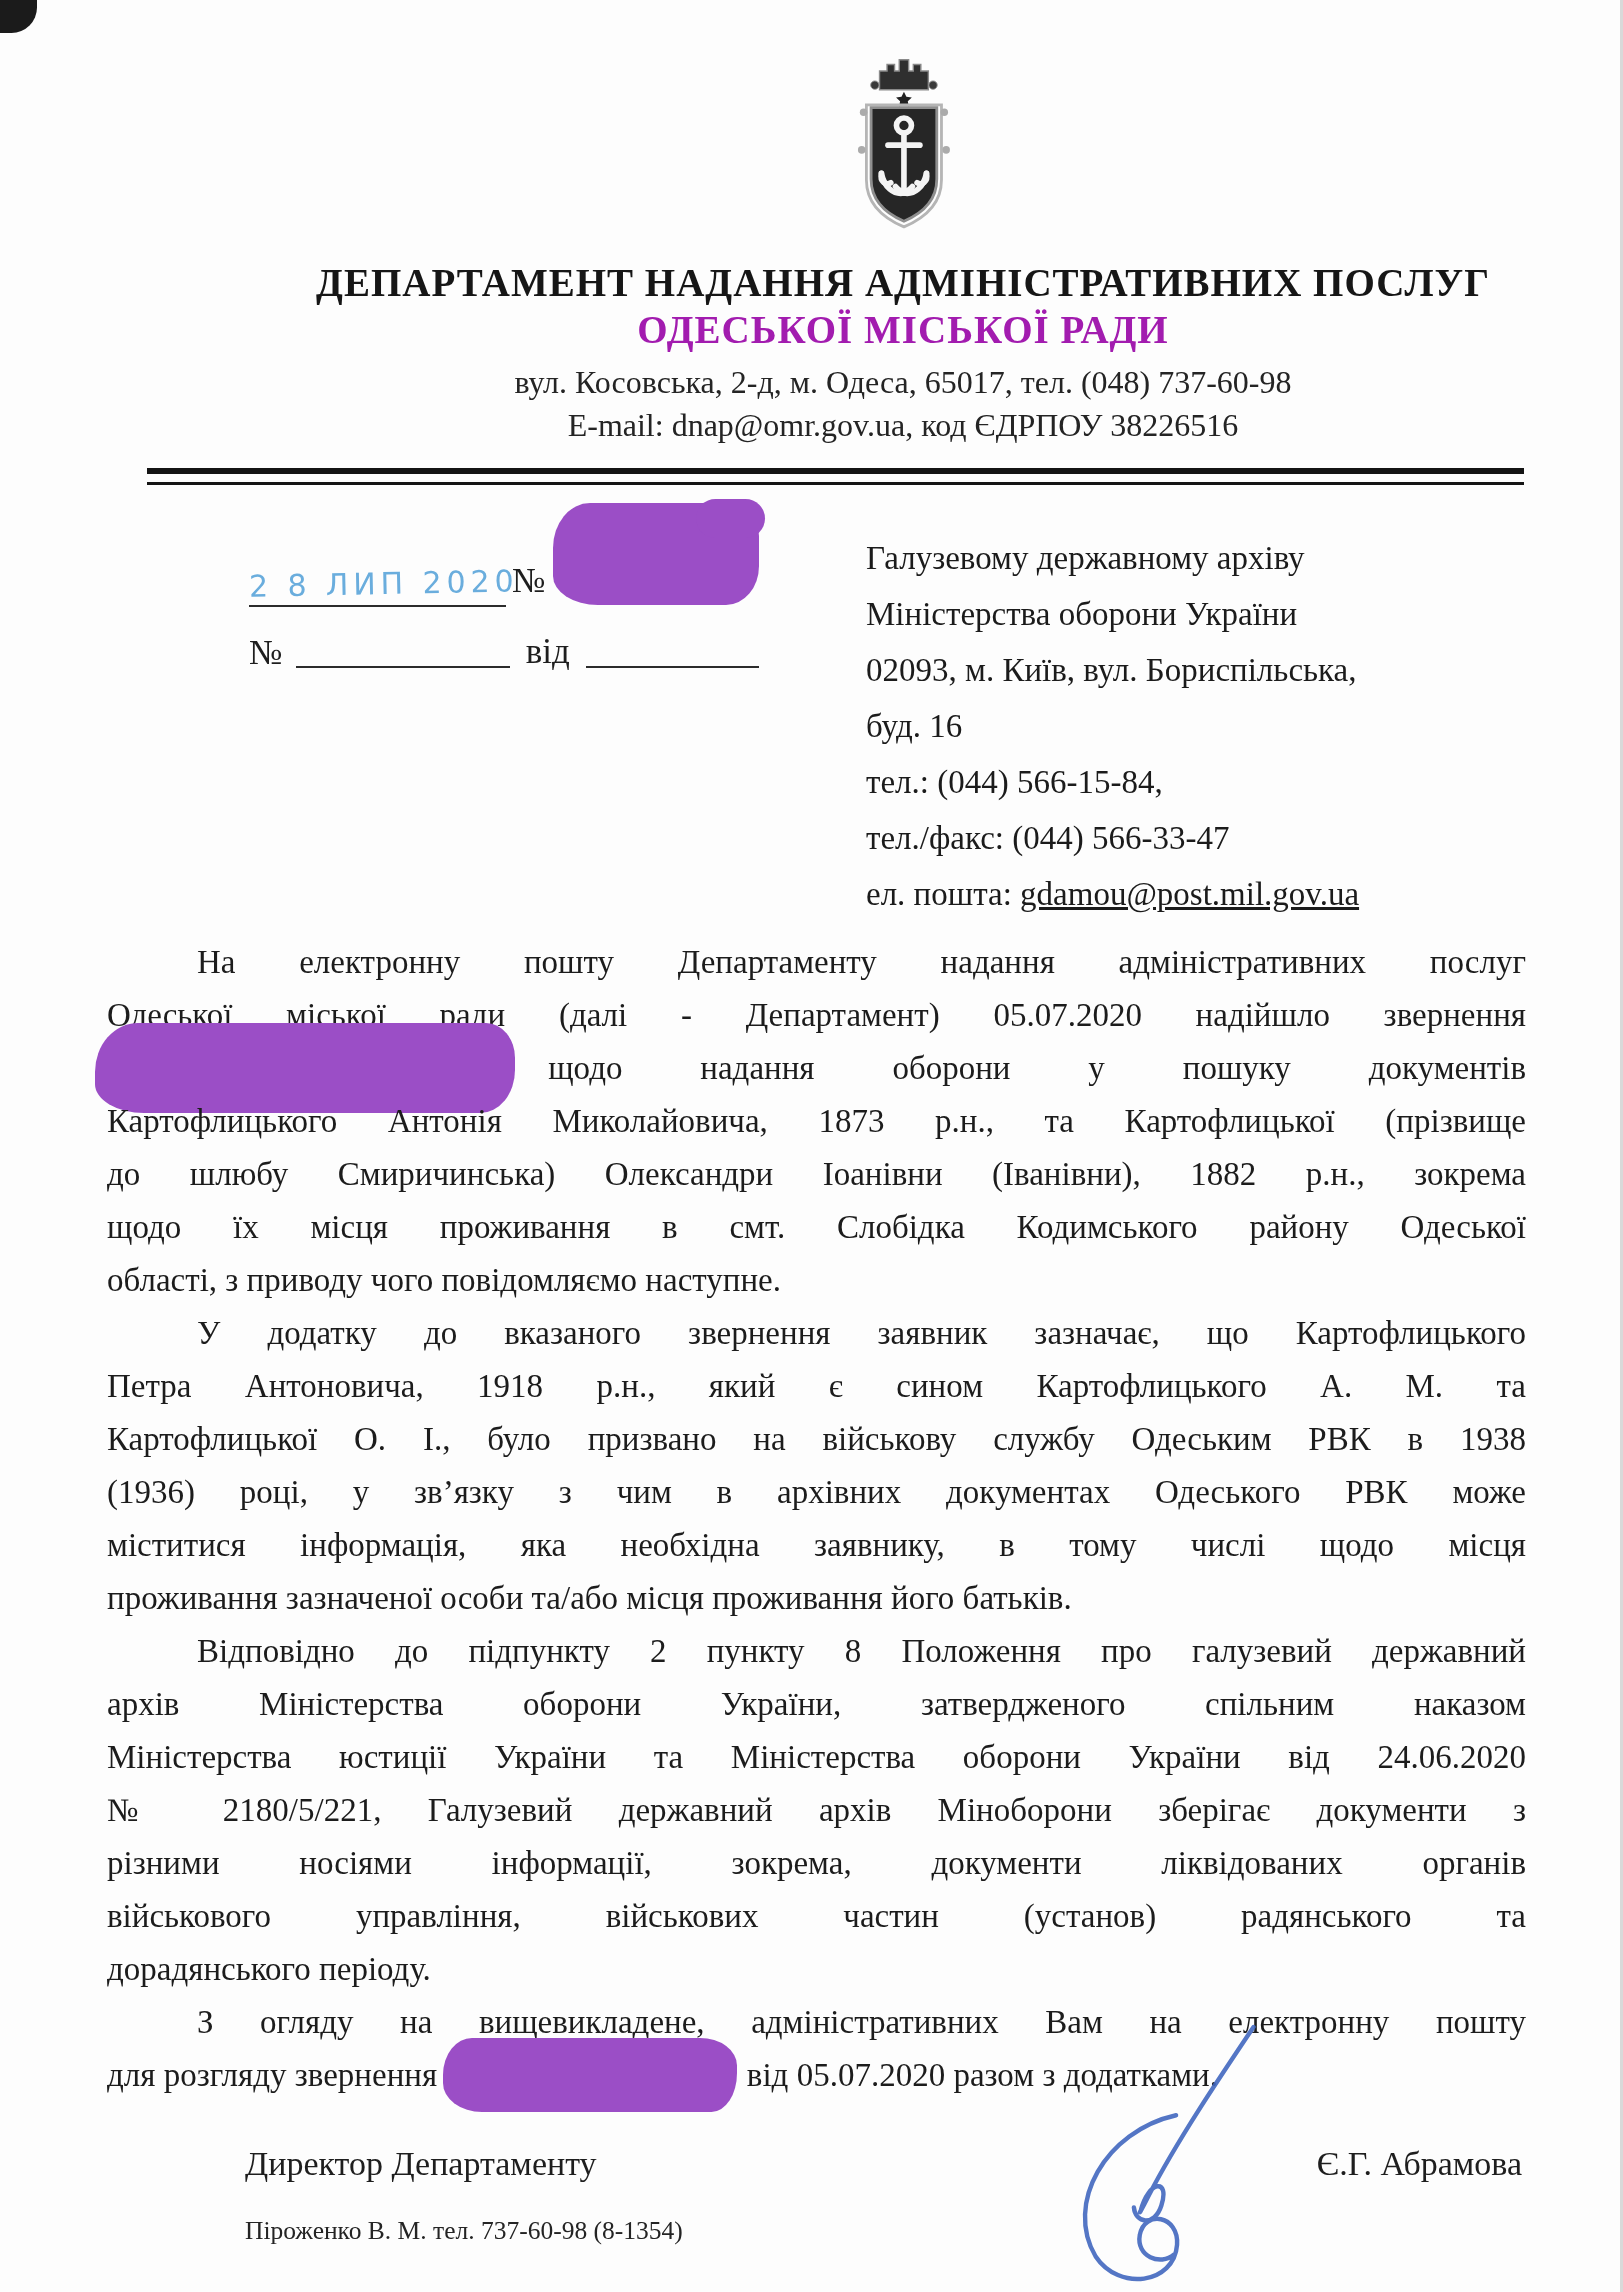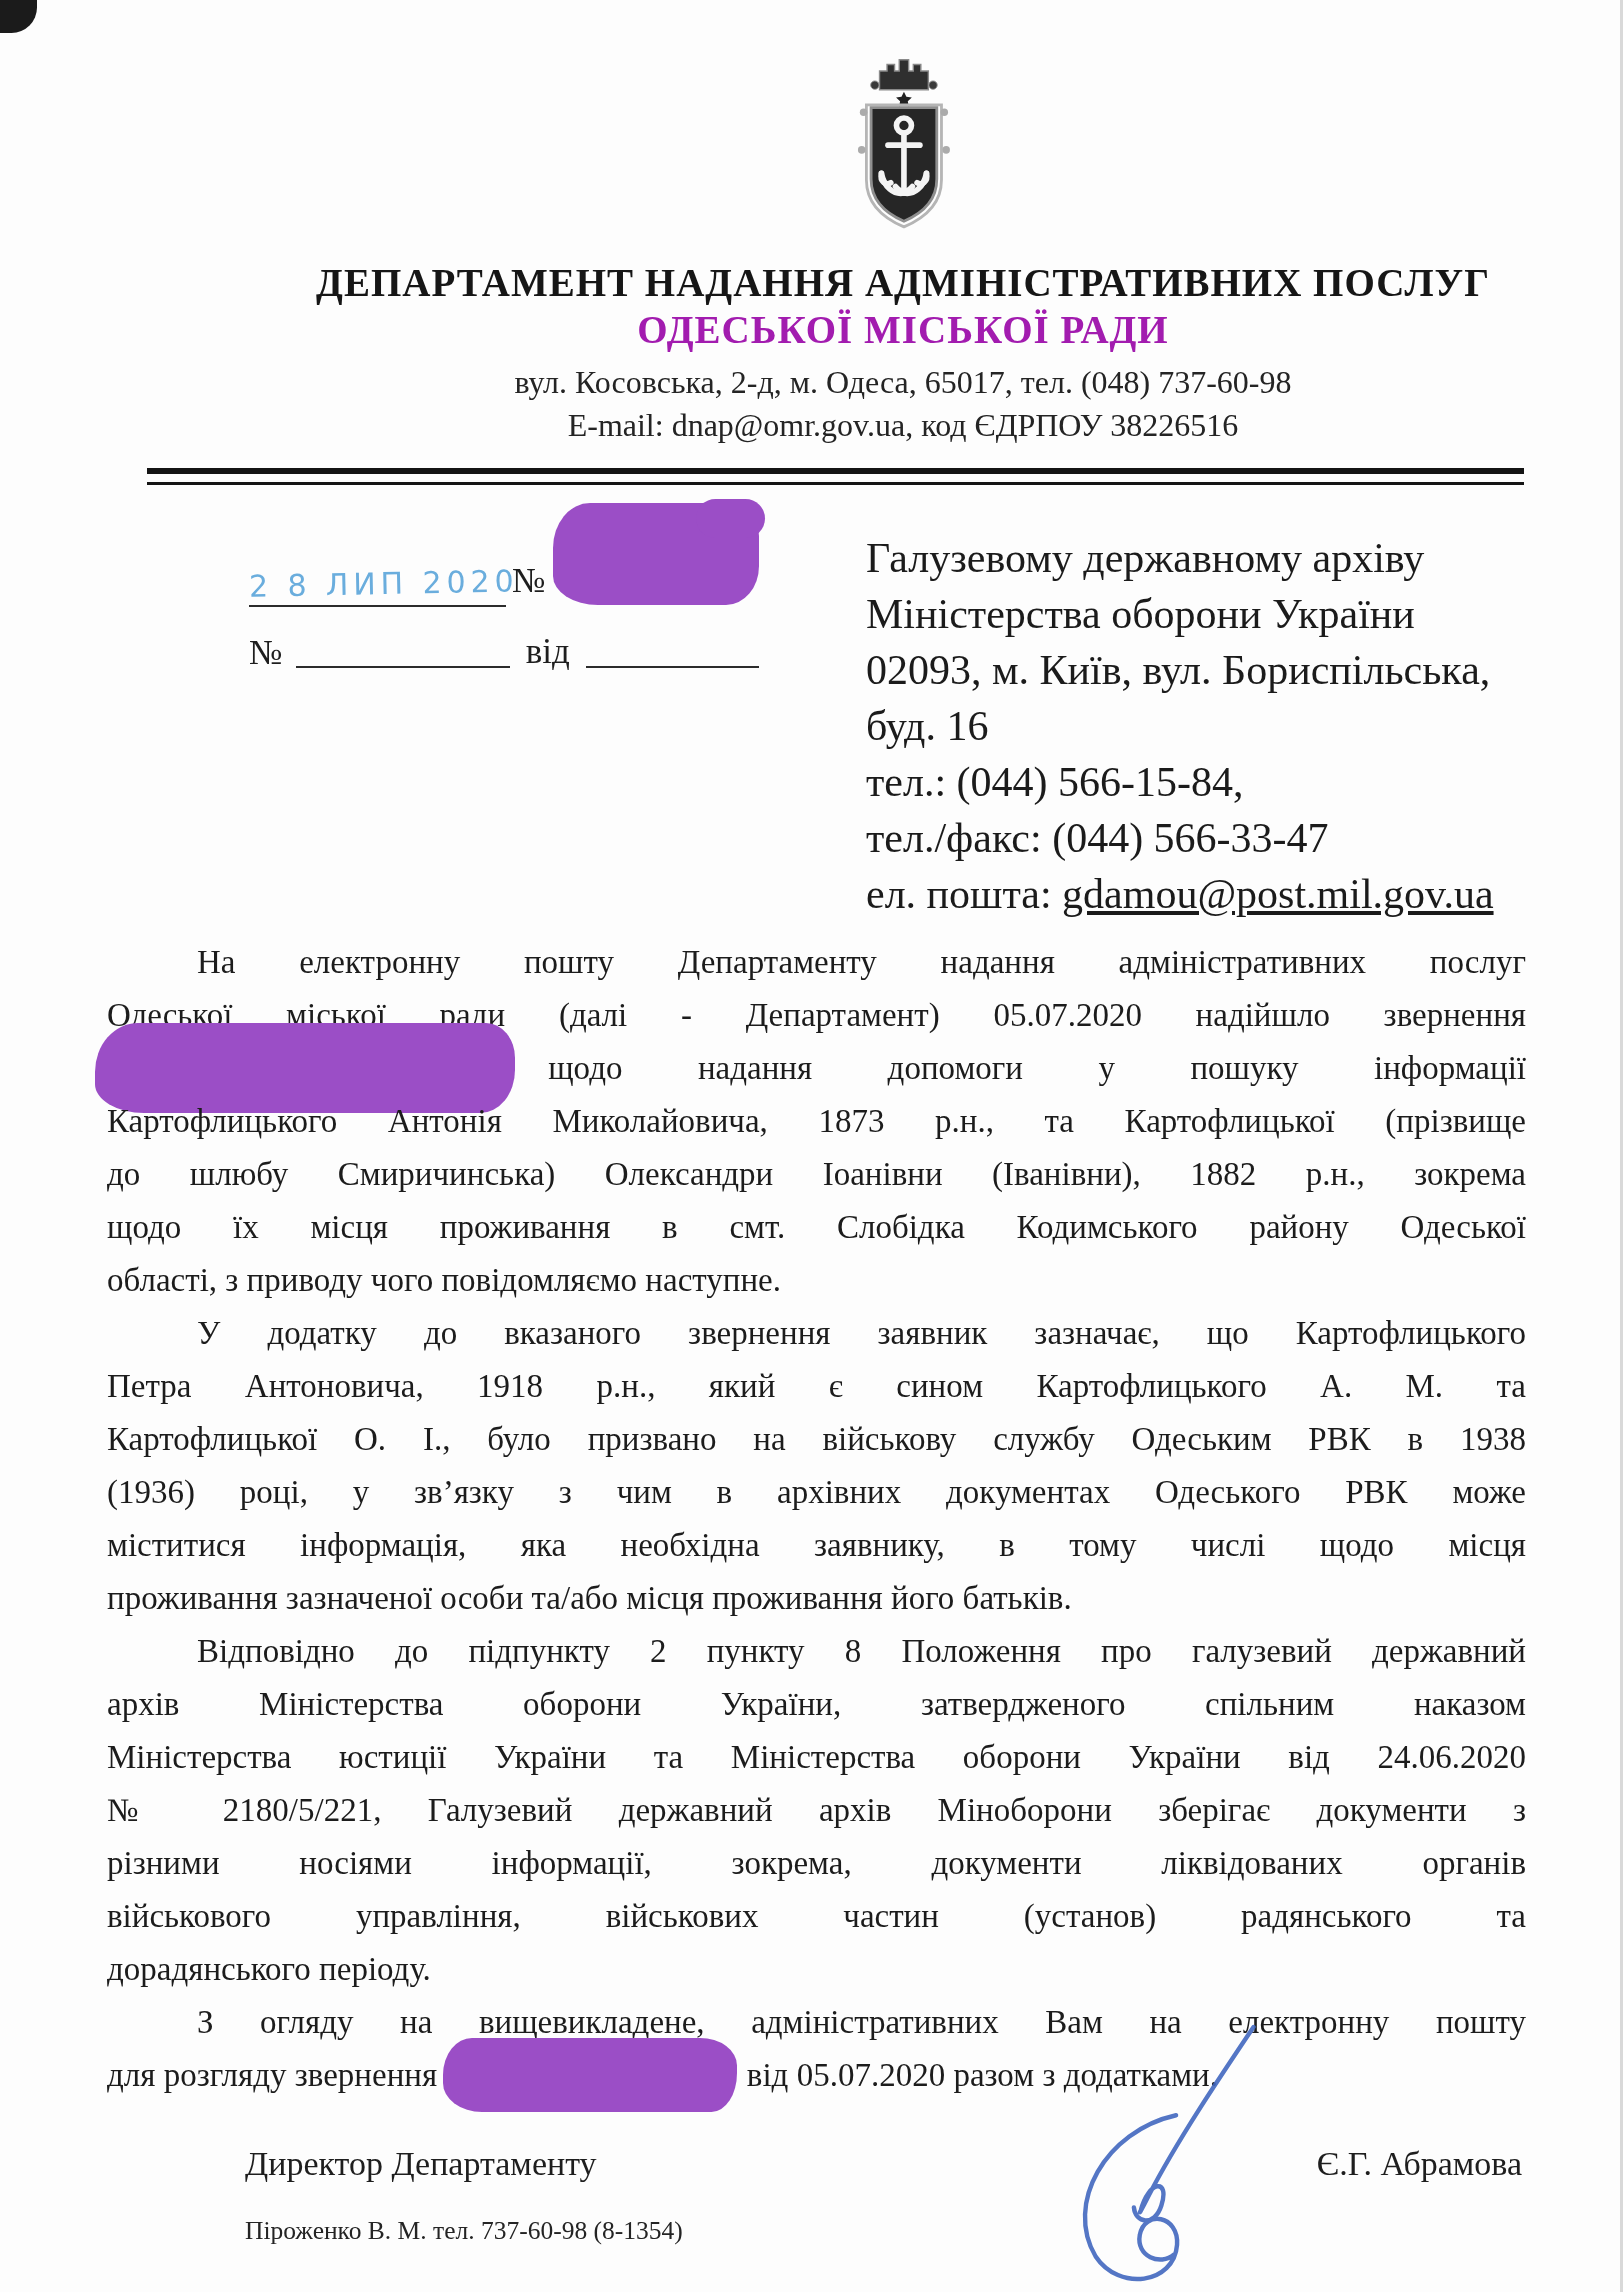--- a/index.html
+++ b/index.html
@@ -31,21 +31,21 @@
   .stamp-date{display:inline-block;font-family:"DejaVu Sans", sans-serif;font-size:30px;letter-spacing:4.9px;color:#5ea7db;opacity:.92;transform:rotate(-1.2deg);white-space:nowrap;}
   .no1{position:absolute;left:345px;bottom:11.8px;font-size:35px;}
   .redact{background:#9b4ec6;}
   .blob-stamp{position:absolute;left:386px;top:-7.8px;width:206px;height:102px;border-radius:37px 29px 33px 45px / 45px 33px 39px 29px;}
   .blob-stamp:before{content:"";position:absolute;right:-5.9px;top:-3.9px;width:69px;height:39px;background:#9b4ec6;border-radius:23.5px;}
   .ref-row2{display:flex;align-items:flex-end;height:61px;padding-left:82px;font-size:35px;}
   .uline{display:inline-block;border-bottom:2px solid #2c2c2c;height:7.8px;margin-bottom:5.9px;}
   .ul-a{width:214px;margin-left:13.7px;}
   .ul-b{width:173px;margin-left:15.7px;}
   .vid{margin-left:15.7px;line-height:43px;}
-  .recipient{flex:1;padding-top:19.6px;font-size:42px;line-height:56px;color:#1b1b1b;}
+  .recipient{flex:1;padding-top:19.6px;font-size:33px;line-height:56px;color:#1b1b1b;}
   .recipient .r-line{white-space:nowrap;}
   .r-email a{color:#1b1b1b;text-decoration:underline;}
   
   .body-text{margin-top:13.7px;padding-left:107px;padding-right:94px;font-size:33px;line-height:53px;color:#1c1c1c;}
   .line{text-align:justify;text-align-last:justify;}
   .line.last{text-align:right;text-align-last:left;}
   .line.indent{padding-left:90px;}
   .line-blob{display:flex;align-items:center;height:53px;}
   .blob-p1{flex:none;width:420px;height:90px;margin-left:-11.8px;border-radius:43px 29px 35px 49px / 49px 35px 43px 29px;}
   .blob-p1:before{content:"";position:absolute;width:0;}
@@ -126,21 +126,21 @@
       <div class="r-line">тел./факс: (044) 566-33-47</div>
       <div class="r-line r-email"><span>ел. пошта: </span><a href="#">gdamou@post.mil.gov.ua</a></div>
     </div>
   </div>
 
   <div class="body-text">
     <div class="line indent">На електронну пошту Департаменту надання адміністративних послуг</div>
     <div class="line">Одеської міської ради (далі - Департамент) 05.07.2020 надійшло звернення</div>
     <div class="line-blob">
       <span class="redact blob-p1"></span>
-      <span class="p1-rest">щодо надання допомоги у пошуку інформації</span>
+      <span class="p1-rest">щодо надання оборони у пошуку документів</span>
     </div>
     <div class="line">Картофлицького Антонія Миколайовича, 1873 р.н., та Картофлицької (прізвище</div>
     <div class="line">до шлюбу Смиричинська) Олександри Іоанівни (Іванівни), 1882 р.н., зокрема</div>
     <div class="line">щодо їх місця проживання в смт. Слобідка Кодимського району Одеської</div>
     <div class="line last">області, з приводу чого повідомляємо наступне.</div>
 
     <div class="line indent">У додатку до вказаного звернення заявник зазначає, що Картофлицького</div>
     <div class="line">Петра Антоновича, 1918 р.н., який є сином Картофлицького А. М. та</div>
     <div class="line">Картофлицької О. І., було призвано на військову службу Одеським РВК в 1938</div>
     <div class="line">(1936) році, у зв’язку з чим в архівних документах Одеського РВК може</div>

